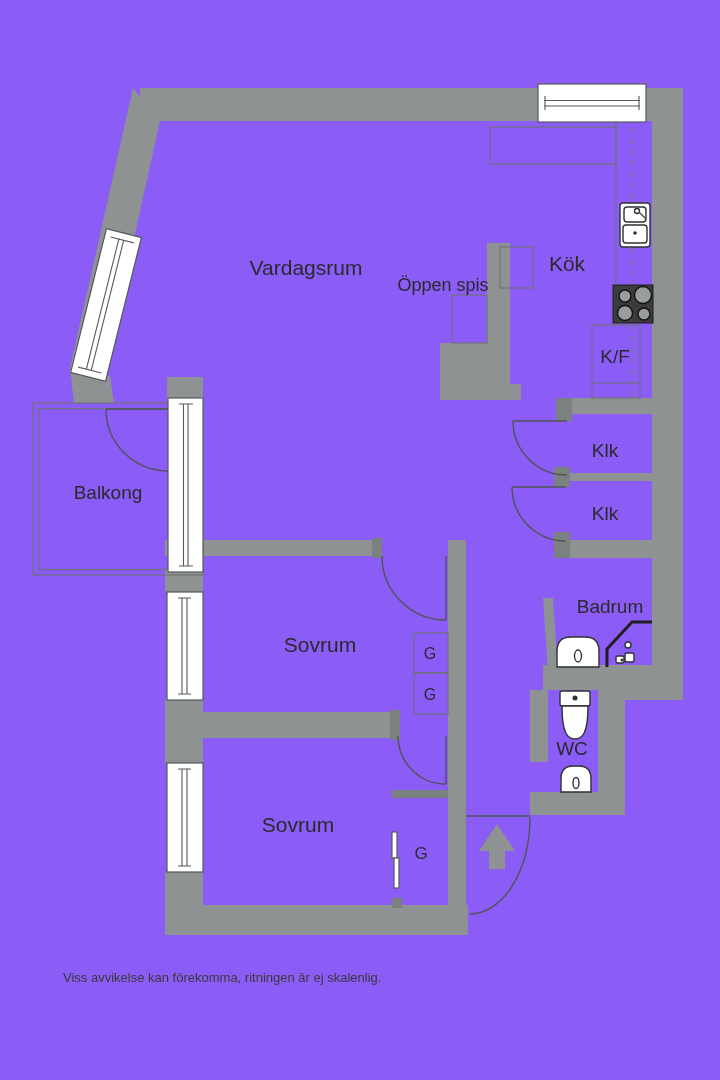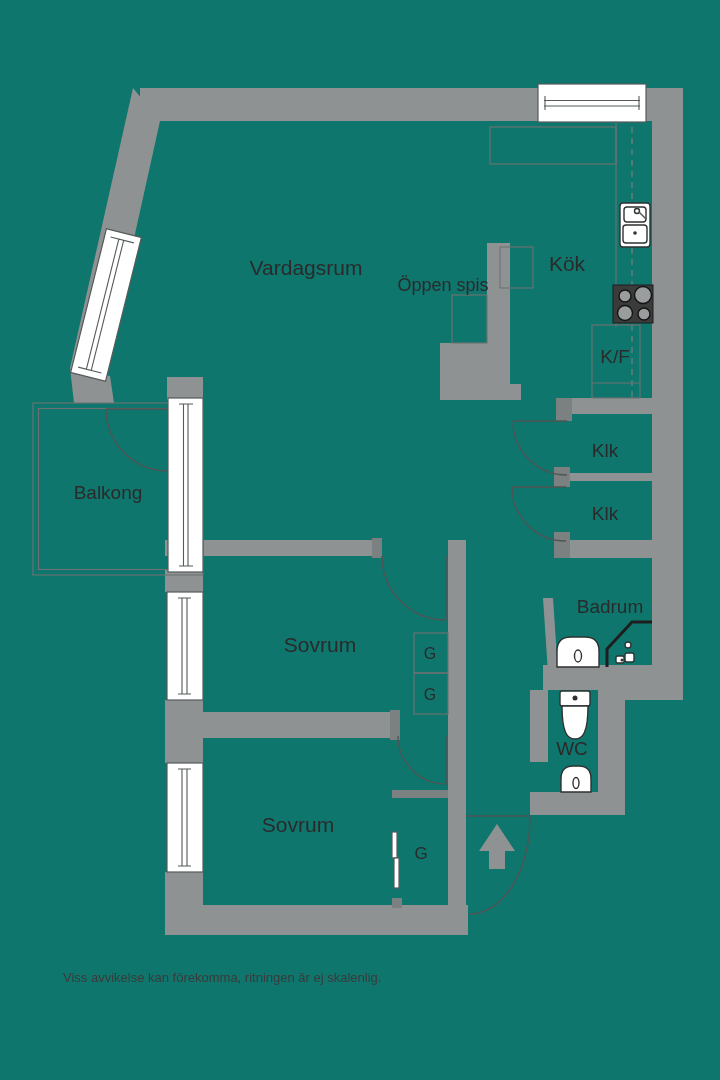--- a/index.html
+++ b/index.html
@@ -1,16 +1,16 @@
 <!DOCTYPE html>
 <html><head>
 <meta charset="utf-8">
 <style>
   html,body{margin:0;padding:0;background:#ffffff;}
-  .stage{position:relative;width:720px;height:1080px;background:#0f766e;overflow:hidden;
+  .stage{position:relative;width:720px;height:1080px;background:#8b5cf6;overflow:hidden;
          font-family:"Liberation Sans", sans-serif;text-decoration:underline;}
   svg{display:block;}
   .t{fill:#2A2A2A;font-family:"Liberation Sans", sans-serif;}
   .t-room{font-size:21px;}
   .t-small{font-size:19px;}
   .t-g{font-size:16px;}
   .t-disc{font-size:13px;fill:#3A3A3A;}
   .wall{fill:#8E9292;stroke:none;}
   .jamb{fill:#7B8181;stroke:none;}
   .thin{fill:none;stroke:#6E7272;stroke-width:1.1;}

